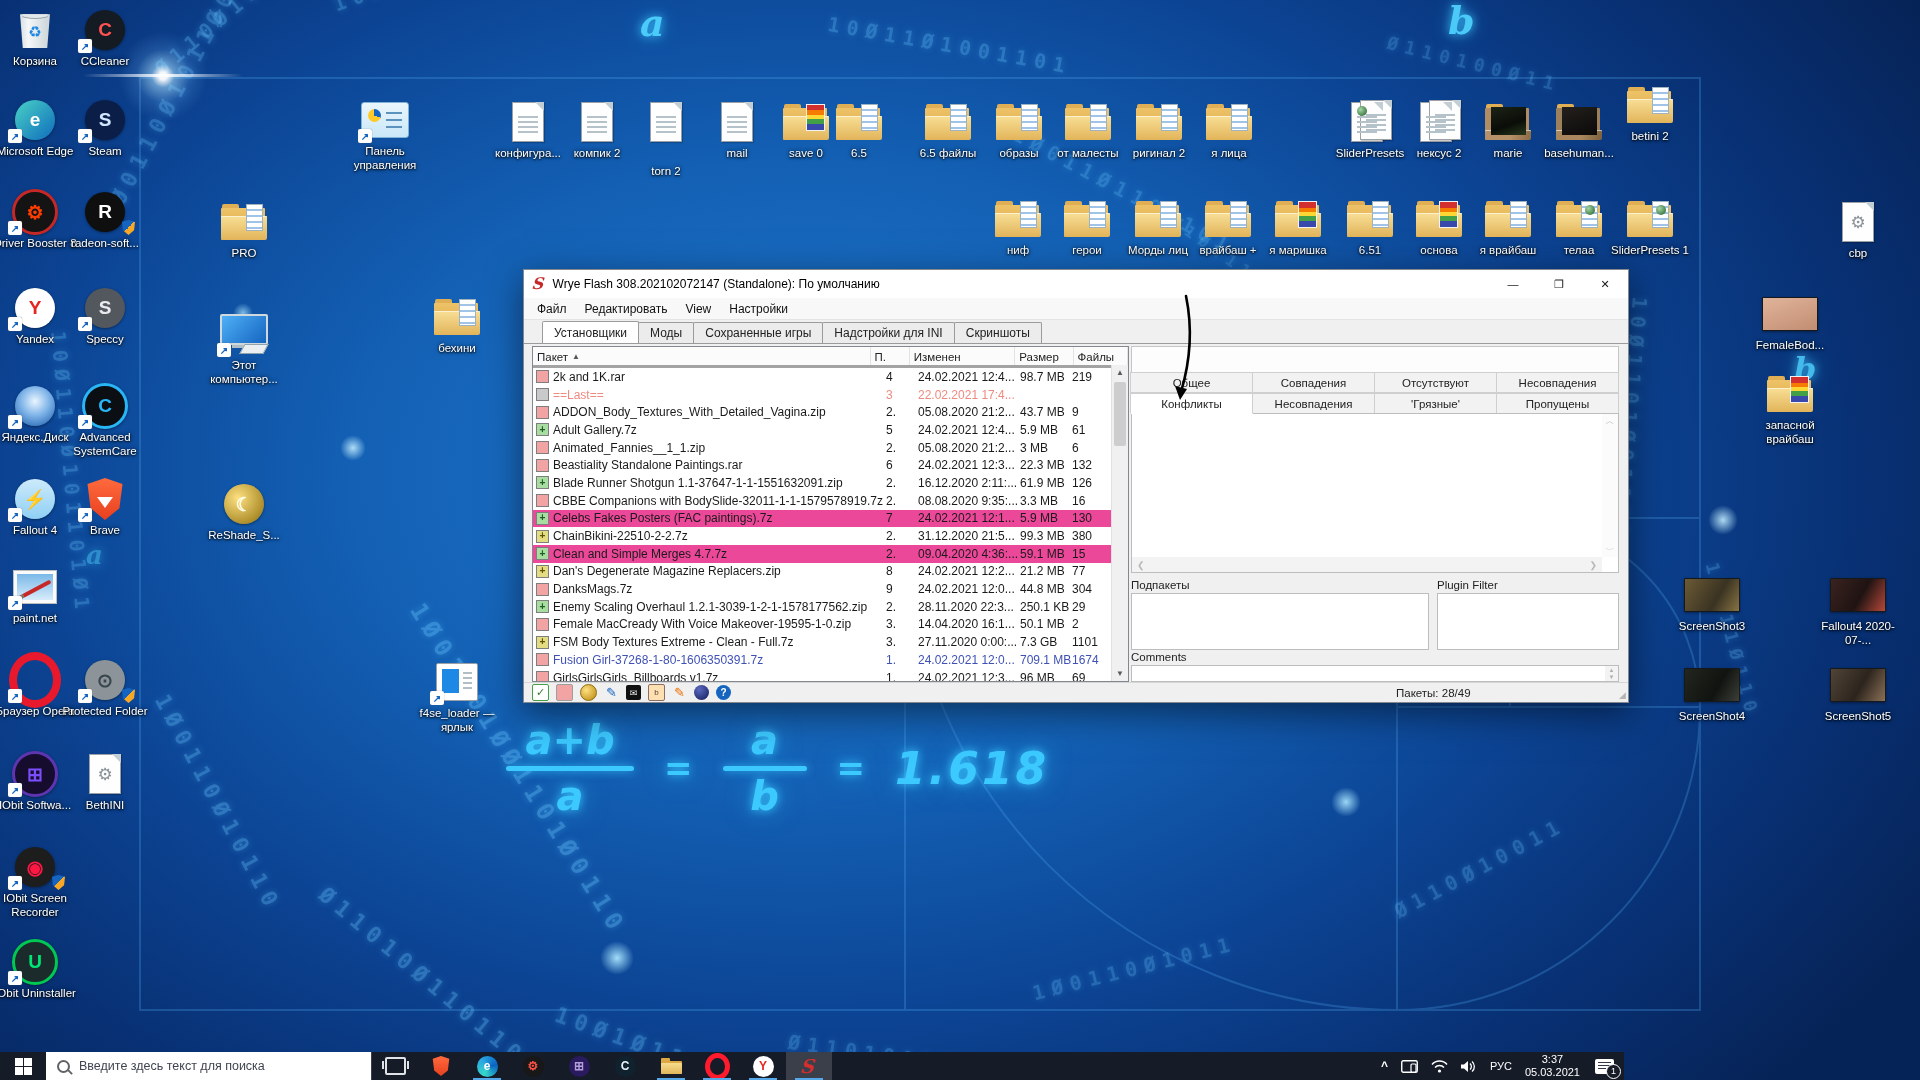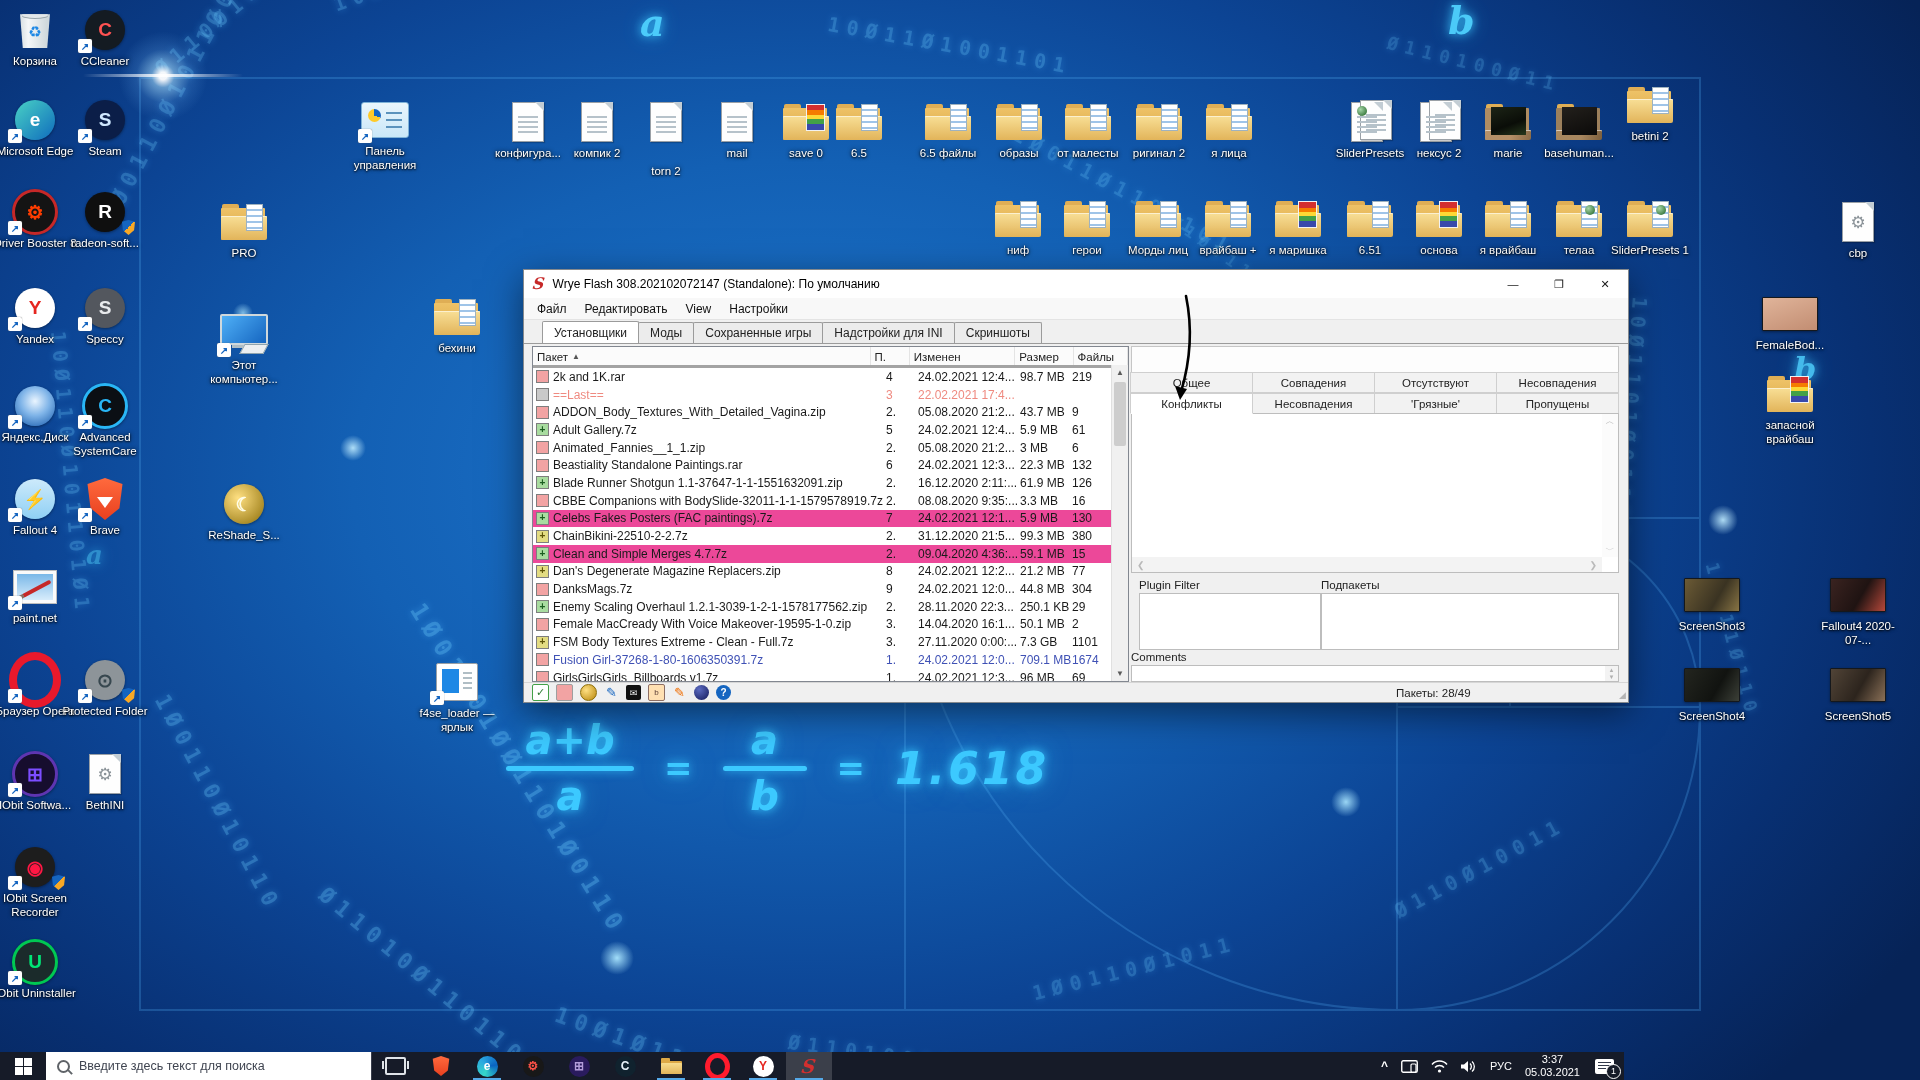--- a/index.html
+++ b/index.html
@@ -995,26 +995,26 @@
           <div class="cvs">
             <span class="a" style="top:0">︿</span>
             <span class="a dn">﹀</span>
           </div>
           <div class="chs">
             <span>❮</span>
             <span>❯</span>
           </div>
         </div>
         <div class="fieldrow">
+          <div class="fcol" style="width:298px">
+            <span class="flabel">Подпакеты</span>
+            <div class="lbox"></div>
+          </div>
           <div class="fcol" style="width:182px;margin-left:8px">
             <span class="flabel">Plugin Filter</span>
-            <div class="lbox"></div>
-          </div>
-          <div class="fcol" style="width:298px">
-            <span class="flabel">Подпакеты</span>
             <div class="lbox"></div>
           </div>
         </div>
         <div class="comments">
           <div class="flabel">Comments</div>
           <div class="cfield">
             <div class="spin">
                 <span>▲</span>
                 <span>▼</span>
               </div>

